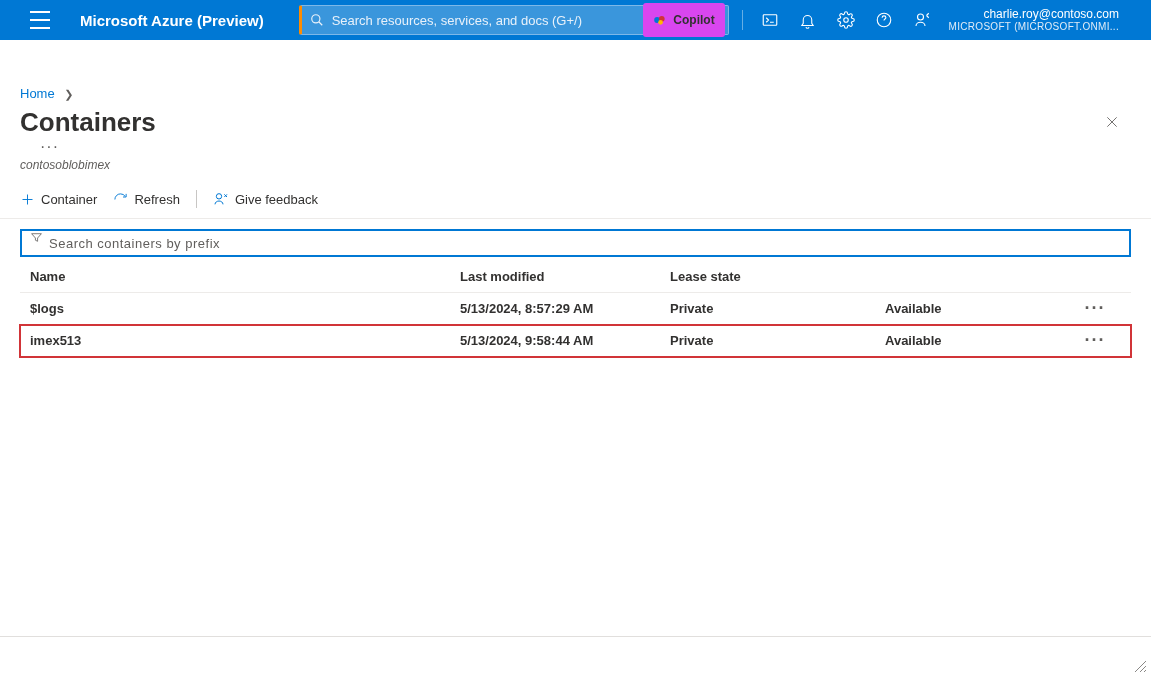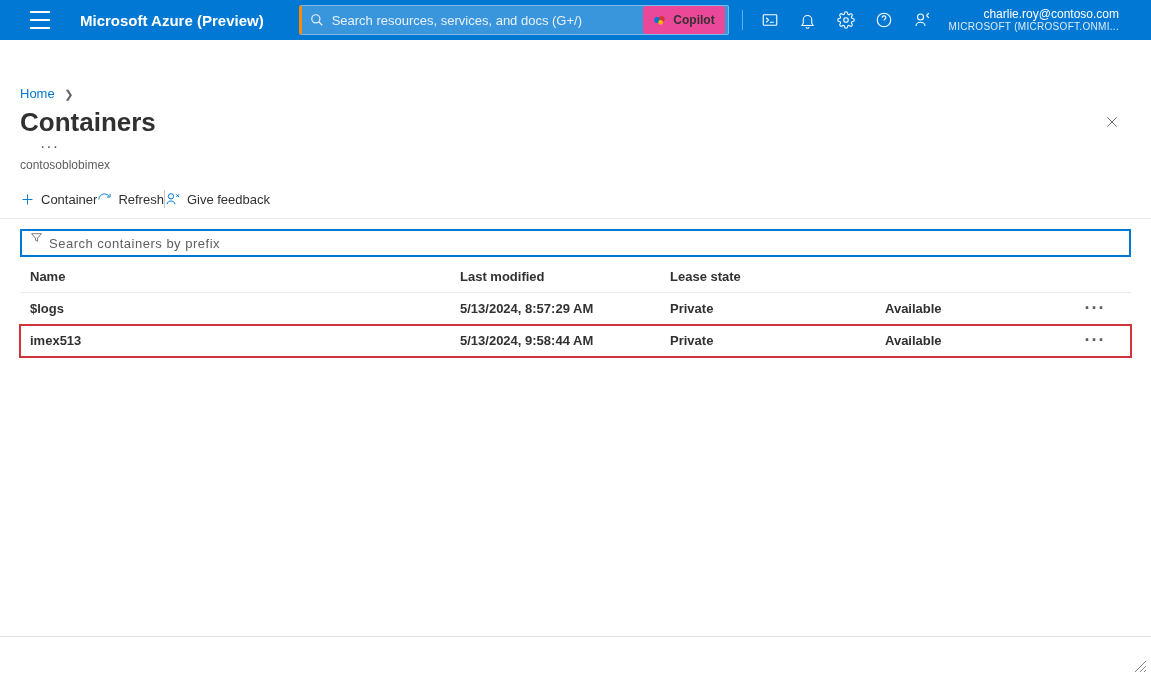--- a/index.html
+++ b/index.html
@@ -68,23 +68,23 @@
       outline: none;
       color: #fff;
       font-size: 13px;
       flex: 1;
       height: 100%;
     }
     .search-input::placeholder {
       color: #e8f1fa;
     }
     .copilot-pill {
-      background: #ec4899;
+      background: #d946ef;
       color: #323130;
-      height: 28px;
+      height: 34px;
       display: flex;
       align-items: center;
       padding: 0 10px;
       border-radius: 3px;
       margin-right: 3px;
       font-size: 12px;
       font-weight: 600;
       gap: 6px;
     }
     .copilot-logo {
@@ -167,26 +167,28 @@
       top: 6px;
       font-size: 18px;
       color: #605e5c;
       cursor: pointer;
       font-weight: 300;
     }
     .subtitle {
       padding: 2px 20px 12px 20px;
       font-size: 12px;
       color: #605e5c;
+      font-style: italic;
     }
     
     .toolbar {
       display: flex;
       align-items: center;
       padding: 6px 20px 10px 20px;
+      gap: 16px;
       border-bottom: 1px solid #edebe9;
     }
     .tbtn {
       display: flex;
       align-items: center;
       gap: 6px;
       font-size: 13px;
       color: #323130;
       cursor: pointer;
     }

